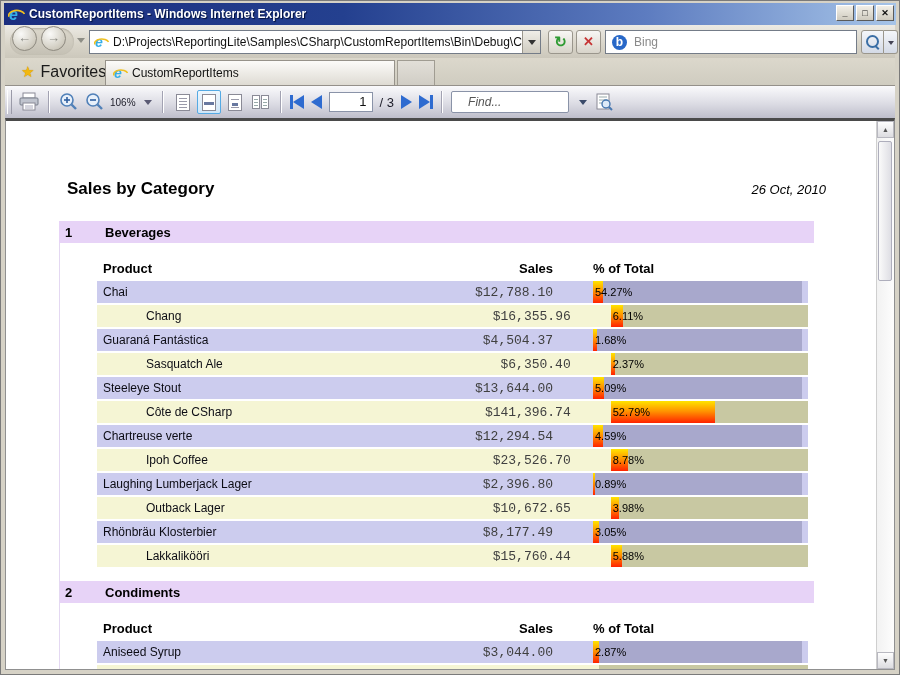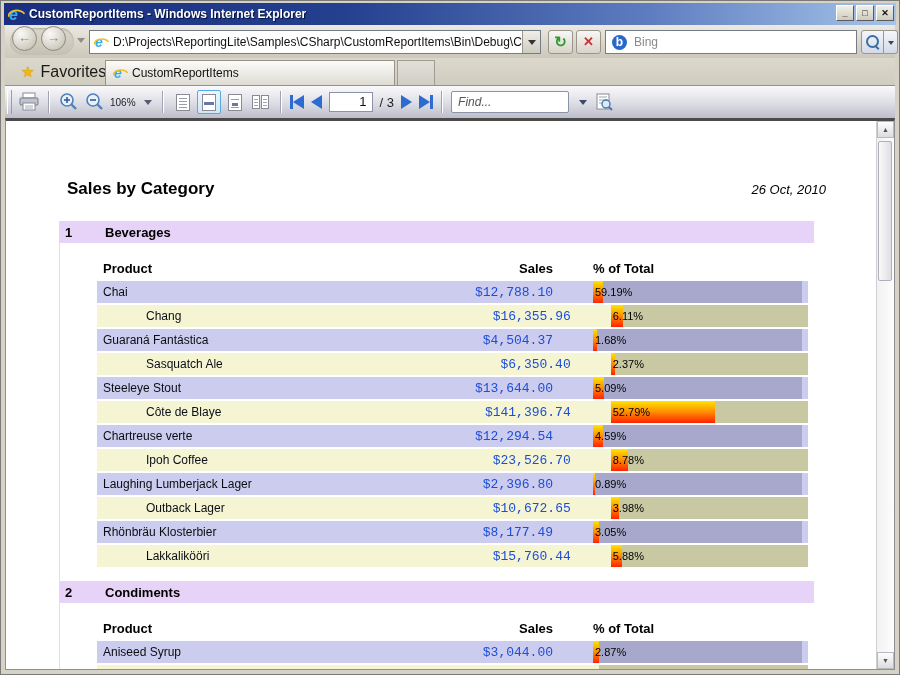--- a/index.html
+++ b/index.html
@@ -89,21 +89,21 @@
   .tri-r{width:0;height:0;border-top:7px solid transparent;border-bottom:7px solid transparent;border-left:11px solid #2e6bd0;}
   .tri-l{width:0;height:0;border-top:7px solid transparent;border-bottom:7px solid transparent;border-right:11px solid #2e6bd0;}
   .bar-b{width:3px;height:14px;background:#2e6bd0;}
   .navgrp{display:flex;align-items:center;gap:7px;margin:0 2px;}
   .pageinput{width:44px;height:20px;background:#fff;border:1px solid #8a93a8;box-sizing:border-box;
     font-size:13px;text-align:right;padding-right:5px;line-height:18px;color:#111;}
   .pagetotal{font-size:13px;color:#1c1c28;}
   .findbox{width:118px;height:22px;background:#fff;border:1px solid #8a93a8;border-radius:2px;
     box-sizing:border-box;margin-left:2px;display:flex;align-items:center;}
   .findbox input{border:none;outline:none;width:100%;font-size:12px;font-style:italic;color:#8b5cf6;
-    font-family:"Liberation Sans",sans-serif;padding:0 6px;background:transparent;}
+    font-family:"Liberation Sans",sans-serif;padding:0 16px;background:transparent;}
   .findbox input::placeholder{color:#555;font-style:italic;}
   
   .content{position:absolute;top:117px;left:4px;right:4px;bottom:4px;background:#fff;
     border:1px solid #909090;border-top:3px solid #4a4a4a;box-sizing:border-box;overflow:hidden;}
   .scrollbar{position:absolute;top:0;right:0;bottom:0;width:17px;
     background:linear-gradient(90deg,#f2f2f2,#fdfdfd);border-left:1px solid #cfcfcf;}
   .sb-btn{position:absolute;left:0;width:17px;height:17px;background:linear-gradient(180deg,#fefefe,#dcdce0);
     border:1px solid #b8b8c0;box-sizing:border-box;text-align:center;font-size:7px;line-height:15px;color:#555;}
   .sb-thumb{position:absolute;left:1px;top:20px;width:14px;height:140px;border-radius:2px;
     background:linear-gradient(90deg,#fafafa,#dedee4);border:1px solid #aeaebc;box-sizing:border-box;}
@@ -120,21 +120,21 @@
   .thead{margin:14px 0 2px 38px;width:711px;height:22px;display:flex;align-items:center;}
   .c-prod{width:340px;padding-left:6px;box-sizing:border-box;font-size:13px;}
   .c-sales{width:116px;text-align:right;font-size:13px;}
   .c-bar{margin-left:40px;width:209px;font-size:13px;}
   .thead .c-prod,.thead .c-sales,.thead .c-bar{font-weight:bold;color:#000;}
   .rows{margin-left:38px;width:711px;}
   .row{height:22px;margin-bottom:2px;display:flex;align-items:center;}
   .row.base{background:#ccccee;}
   .row.alt{background:#f5f5d4;padding-left:43px;}
   .row .c-prod{font-size:12px;color:#0c0c14;white-space:nowrap;overflow:hidden;}
-  .row .c-sales{font-family:"Liberation Mono","DejaVu Sans Mono",monospace;font-size:13px;color:#1d4ed8;}
+  .row .c-sales{font-family:"Liberation Mono","DejaVu Sans Mono",monospace;font-size:13px;color:#404040;}
   .track{margin-left:40px;width:209px;height:22px;position:relative;}
   .row.base .track{background:#a8a8cc;}
   .row.alt .track{background:#c8c8a2;}
   .pctbar{position:absolute;left:0;top:0;bottom:0;
     background:linear-gradient(180deg,#ffe400 0%,#ff9000 48%,#ff2200 100%);}
   .pctlabel{position:absolute;left:2px;top:0;bottom:0;display:flex;align-items:center;
     font-size:11px;color:#000;white-space:nowrap;}
   .sliver{height:4px;background:#f5f5d4;display:flex;}
   .sliver .strack{margin-left:502px;width:209px;background:#c8c8a2;height:4px;}
 </style>
@@ -312,21 +312,21 @@
       <span class="c-prod">Product</span>
       <span class="c-sales">Sales</span>
       <span class="c-bar">% of Total</span>
     </div>
     <div class="rows">
   <div class="row base">
     <span class="c-prod">Chai</span>
     <span class="c-sales">$12,788.10</span>
     <span class="track">
       <span class="pctbar" style="width: 4.77%;"></span>
-      <span class="pctlabel">59.19%</span>
+      <span class="pctlabel">54.27%</span>
     </span>
   </div>
 
   <div class="row alt">
     <span class="c-prod">Chang</span>
     <span class="c-sales">$16,355.96</span>
     <span class="track">
       <span class="pctbar" style="width: 6.11%;"></span>
       <span class="pctlabel">6.11%</span>
     </span>
@@ -353,21 +353,21 @@
   <div class="row base">
     <span class="c-prod">Steeleye Stout</span>
     <span class="c-sales">$13,644.00</span>
     <span class="track">
       <span class="pctbar" style="width: 5.09%;"></span>
       <span class="pctlabel">5.09%</span>
     </span>
   </div>
 
   <div class="row alt">
-    <span class="c-prod">Côte de Blaye</span>
+    <span class="c-prod">Côte de CSharp</span>
     <span class="c-sales">$141,396.74</span>
     <span class="track">
       <span class="pctbar" style="width: 52.79%;"></span>
       <span class="pctlabel">52.79%</span>
     </span>
   </div>
 
   <div class="row base">
     <span class="c-prod">Chartreuse verte</span>
     <span class="c-sales">$12,294.54</span>

